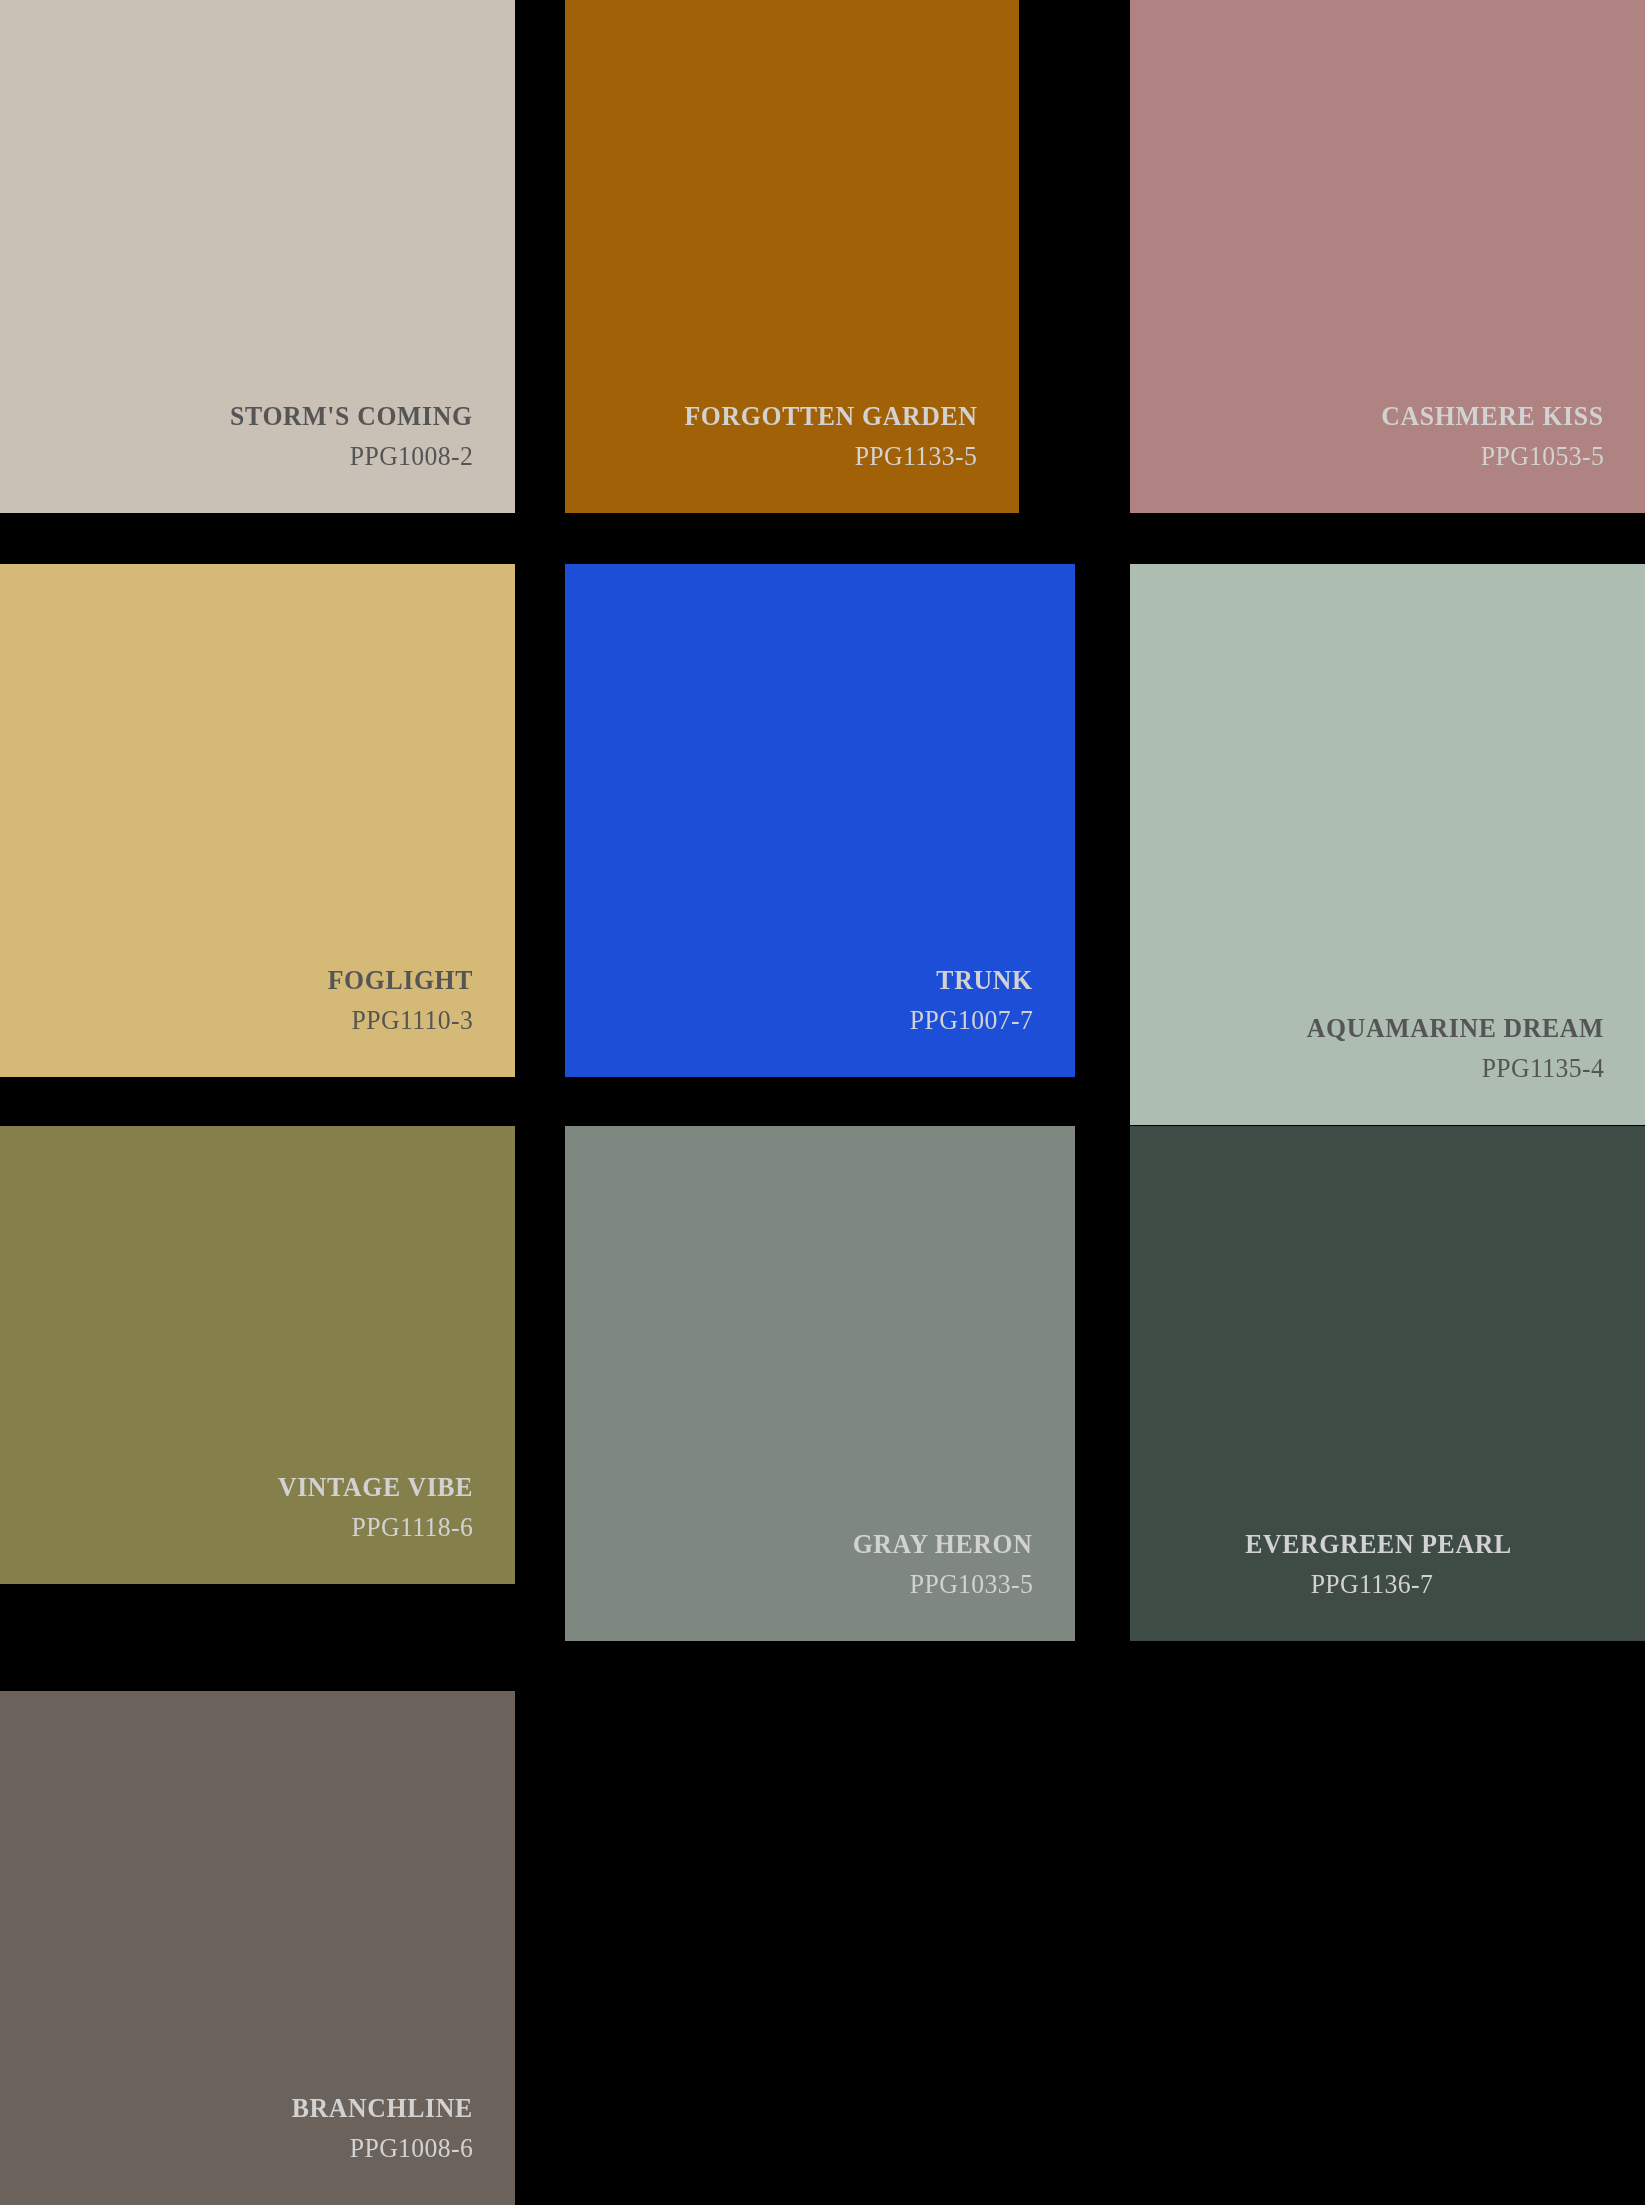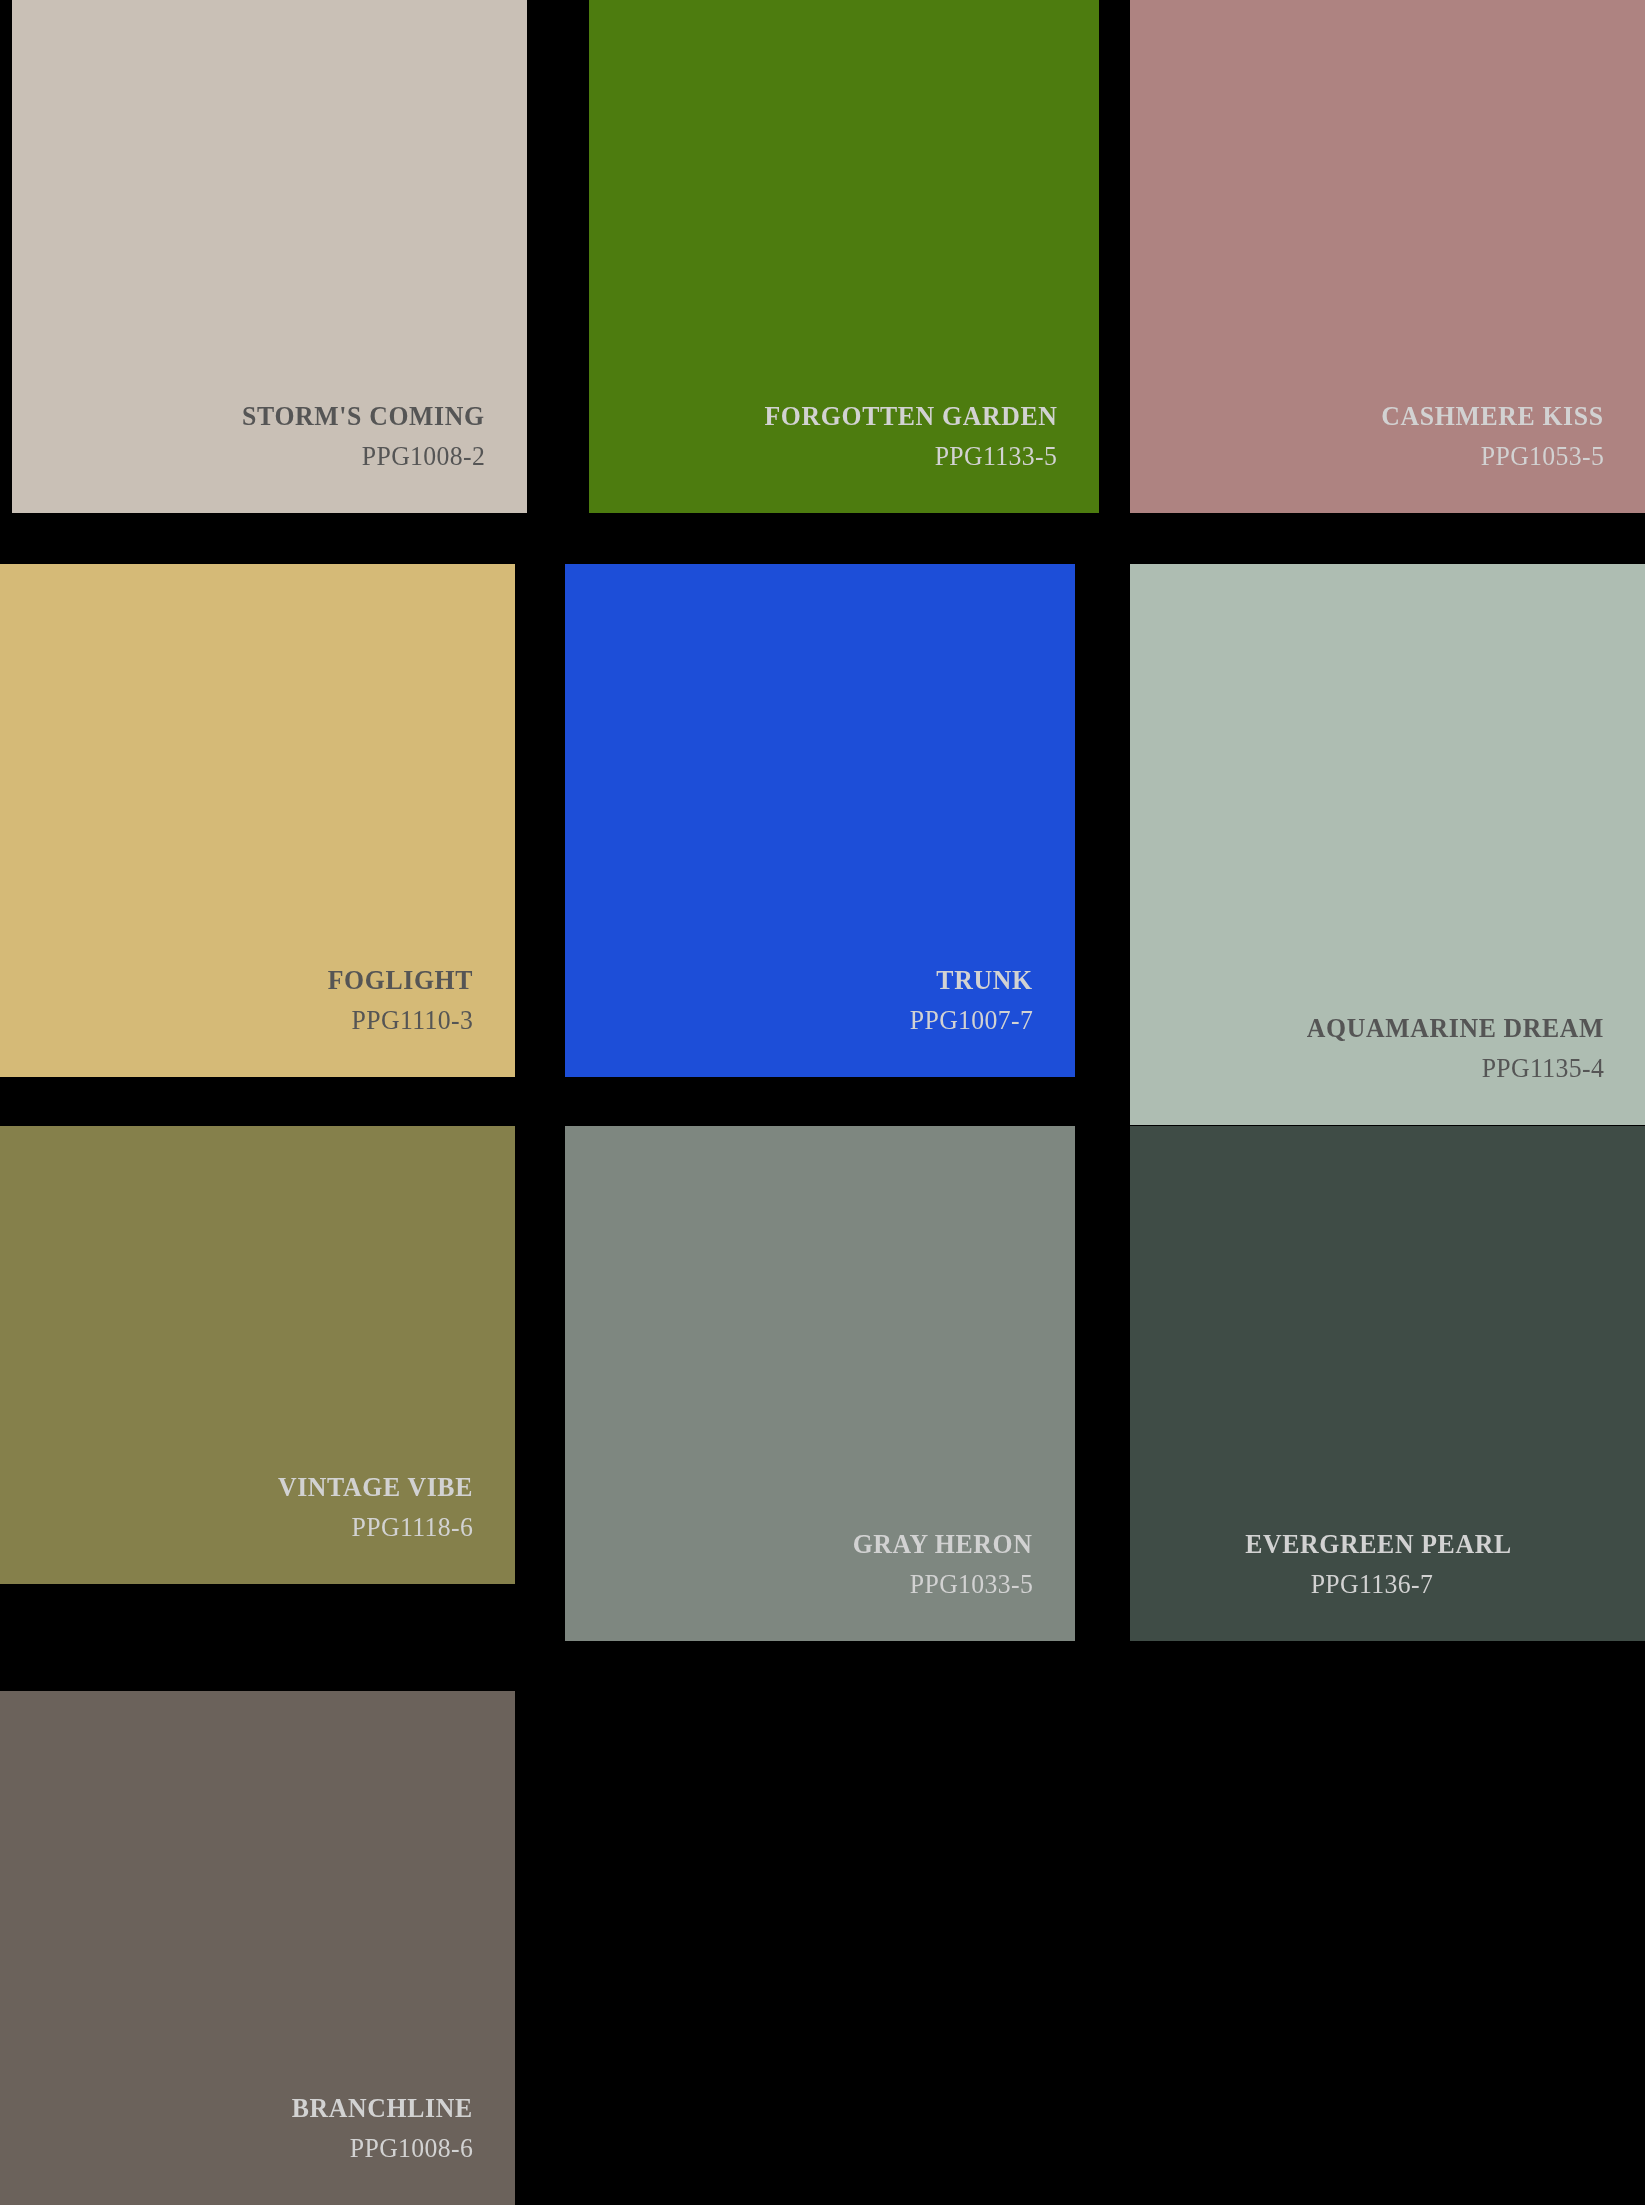--- a/index.html
+++ b/index.html
@@ -61,25 +61,25 @@
   .tone-dark .swatch-name,
   .tone-dark .swatch-code { color: #555555; }
 
   .tone-light .swatch-name,
   .tone-light .swatch-code { color: #d2d2d2; }
 </style>
 </head>
 <body>
 
 <div id="palette-grid" style="background: rgb(0, 0, 0);">
-    <div class="swatch tone-dark" style="left: 12px; top: 0px; width: 515px; height: 513px; background: rgb(201, 192, 182); justify-content: flex-end;">
+    <div class="swatch tone-dark" style="left: 0px; top: 0px; width: 515px; height: 513px; background: rgb(201, 192, 182); justify-content: flex-end;">
       <div class="swatch-name">STORM'S COMING</div>
       <div class="swatch-code">PPG1008-2</div>
     </div>
-    <div class="swatch tone-light" style="left: 589px; top: 0px; width: 510px; height: 513px; background: #4d7c0f;">
+    <div class="swatch tone-light" style="left: 565px; top: 0px; width: 454px; height: 513px; background: #a16207;">
       <div class="swatch-name">FORGOTTEN GARDEN</div>
       <div class="swatch-code">PPG1133-5</div>
     </div>
     <div class="swatch tone-light" style="left: 1130px; top: 0px; width: 516px; height: 513px; background: rgb(174, 131, 129);">
       <div class="swatch-name">CASHMERE KISS</div>
       <div class="swatch-code">PPG1053-5</div>
     </div>
     <div class="swatch tone-dark" style="left: 0px; top: 564px; width: 515px; height: 513px; background: rgb(213, 186, 119);">
       <div class="swatch-name">FOGLIGHT</div>
       <div class="swatch-code">PPG1110-3</div>

